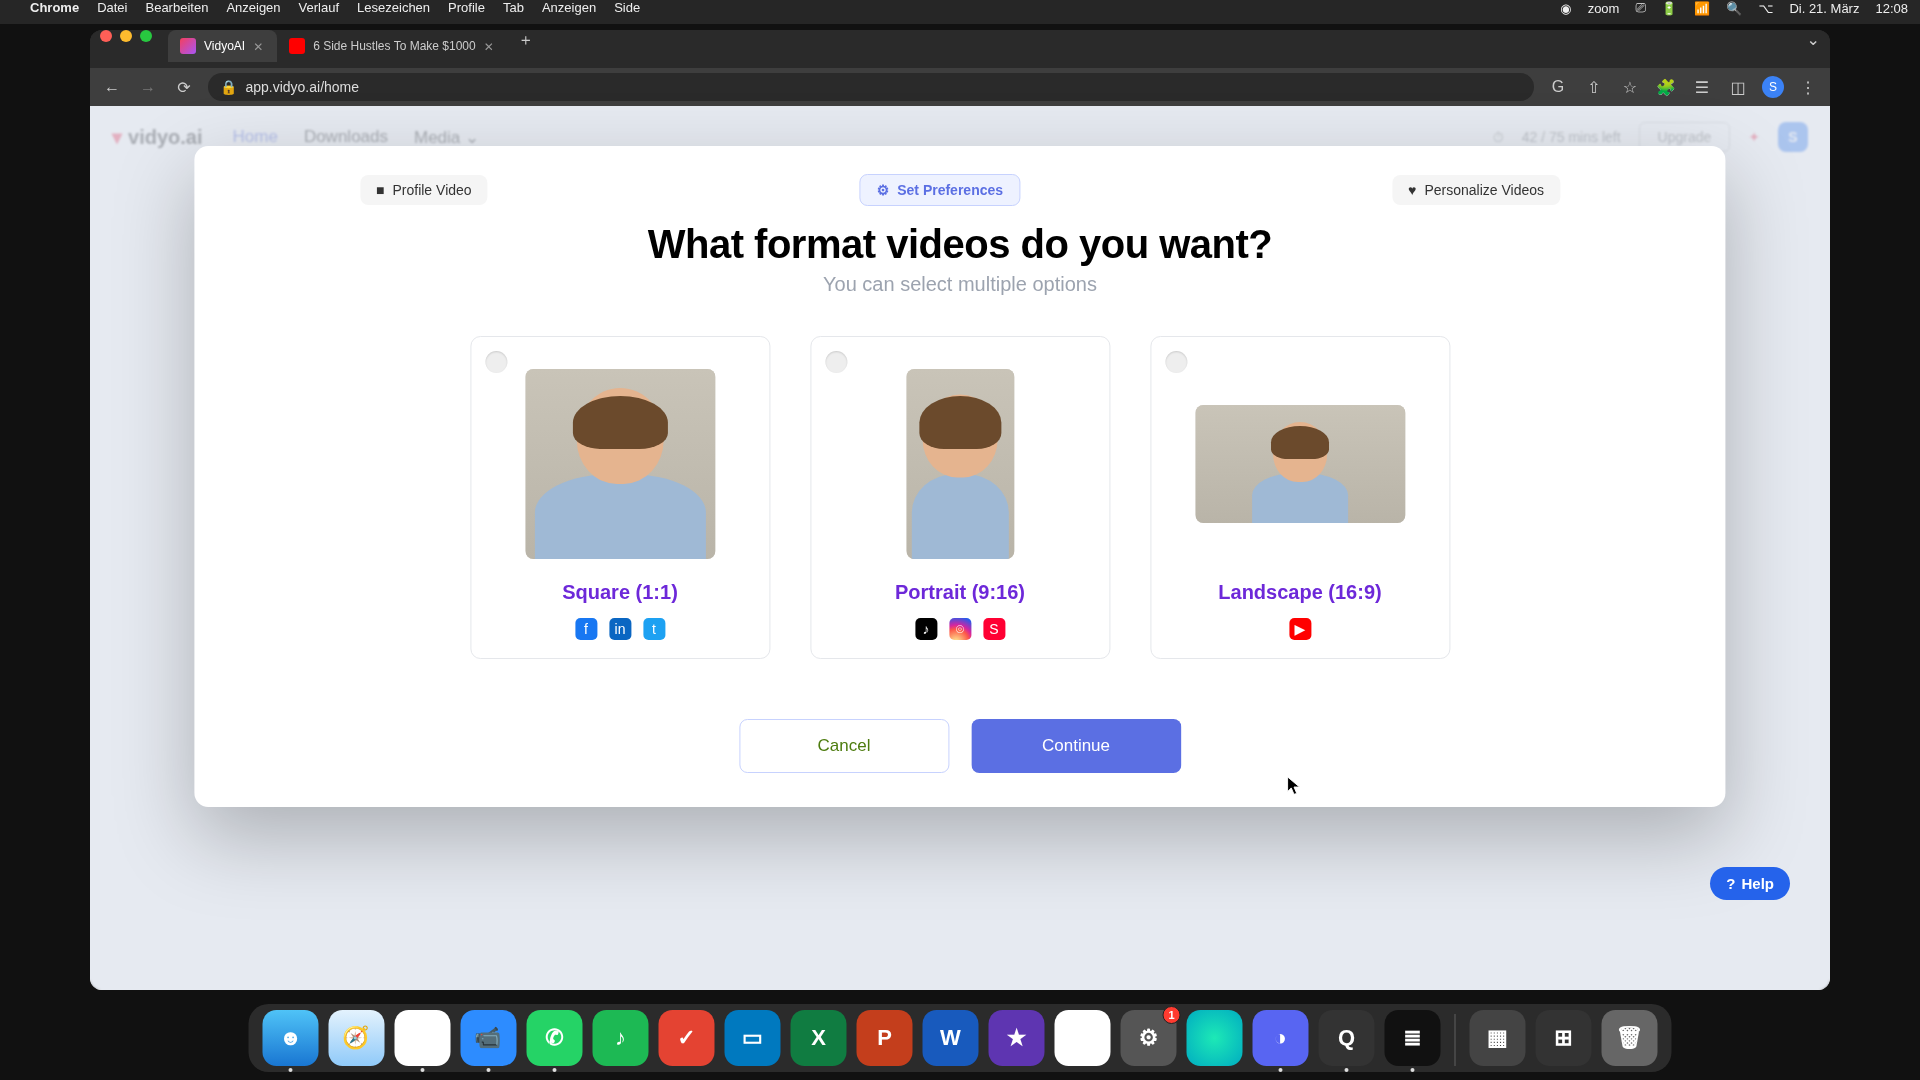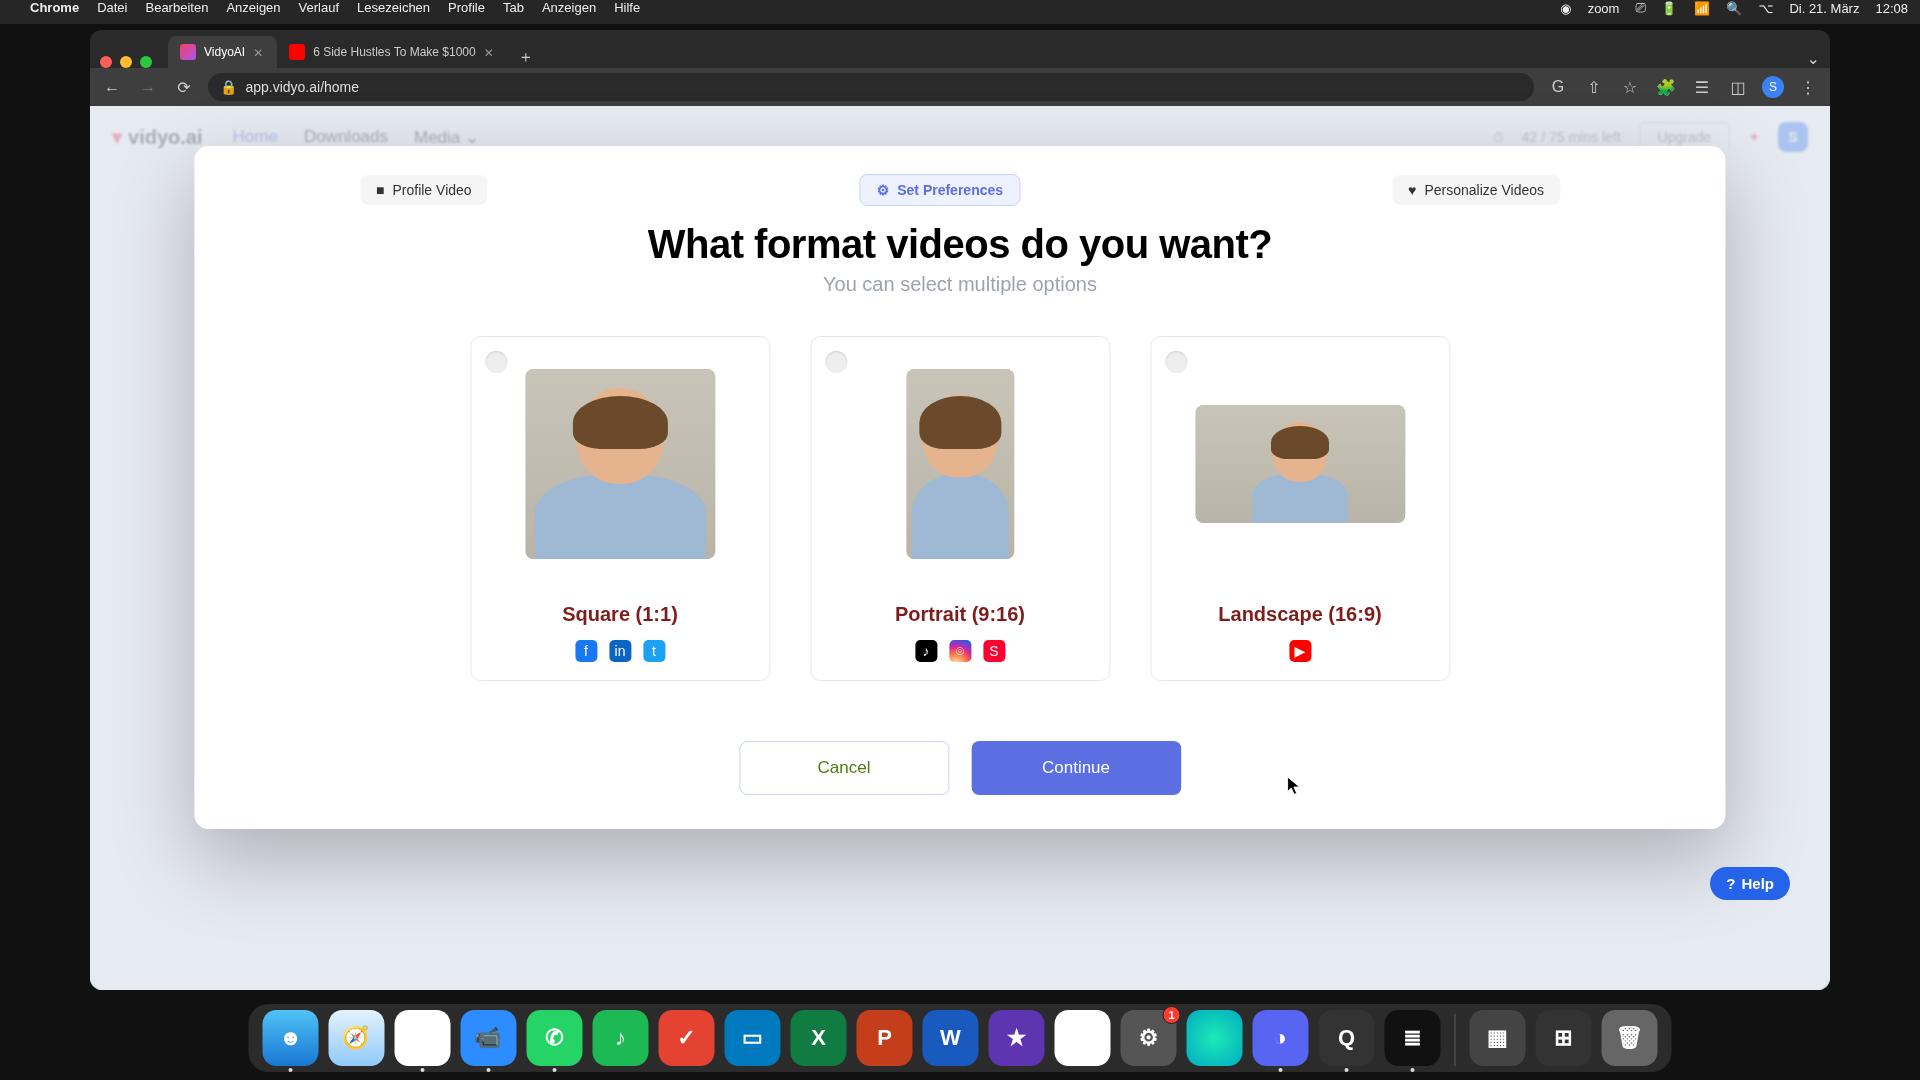--- a/index.html
+++ b/index.html
@@ -53,21 +53,21 @@
     background: #333;
     border-radius: 12px;
     overflow: hidden;
     display:flex;
     flex-direction:column;
   }
   .tabstrip {
     height: var(--tabstrip-h);
     background: #2a2a2a;
     display:flex;
-    align-items:flex-end;
+    align-items:flex-start;
     padding: 0 10px;
     gap: 0;
   }
   .traffic { display:flex; gap:8px; margin-right: 16px; }
   .traffic-dot { width:12px; height:12px; border-radius:50%; }
   .tab {
     display:flex;
     align-items:center;
     height: 32px;
     padding: 0 12px;
@@ -224,21 +224,21 @@
   .person { width:100%; height:100%; position:relative; background:linear-gradient(180deg,#c9c4b8 0%, #b9b4a8 100%); }
   .person .head { position:absolute; left:50%; top:35%; transform:translate(-50%,-50%); width:46%; aspect-ratio:1/1.1; background:#e5b48f; border-radius:50% 50% 46% 46%; }
   .person .hair { position:absolute; left:50%; top:14%; transform:translateX(-50%); width:50%; height:28%; background:#6b4a2c; border-radius:50% 50% 30% 30%; }
   .person .body { position:absolute; left:50%; bottom:0; transform:translateX(-50%); width:90%; height:45%; background:#9fb9d5; border-radius:45% 45% 0 0; }
   .thumb.portrait .person .head { width:70%; }
   .thumb.portrait .person .hair { width:76%; }
   .thumb.landscape .person .head { width:26%; top:40%; }
   .thumb.landscape .person .hair { width:28%; top:18%; }
   .thumb.landscape .person .body { width:46%; height:42%; }
 
-  .card-title { margin-top: 44px; font-size:20px; font-weight:700; color:#7f1d1d; }
+  .card-title { margin-top: 22px; font-size:20px; font-weight:700; color:#6d28d9; }
   .socials { display:flex; gap:12px; margin-top:14px; }
   .social { width:22px; height:22px; display:flex; align-items:center; justify-content:center; border-radius:5px; color:#fff; font-size:14px; }
   .fb { background:#1877f2; }
   .li { background:#0a66c2; }
   .tw { background:#1da1f2; }
   .tt { background:#000; }
   .ig { background: radial-gradient(circle at 30% 110%,#fdf497 0%,#fd5949 45%,#d6249f 60%,#285AEB 90%); }
   .shorts { background:#ff0033; }
   .yt { background:#ff0000; }
 
@@ -322,21 +322,21 @@
       <span class="apple-logo"></span>
       <span class="menubar-item bold">Chrome</span>
       <span class="menubar-item">Datei</span>
       <span class="menubar-item">Bearbeiten</span>
       <span class="menubar-item">Anzeigen</span>
       <span class="menubar-item">Verlauf</span>
       <span class="menubar-item">Lesezeichen</span>
       <span class="menubar-item">Profile</span>
       <span class="menubar-item">Tab</span>
       <span class="menubar-item">Anzeigen</span>
-      <span class="menubar-item">Hilfe</span>
+      <span class="menubar-item">Side</span>
     </div>
     <div class="right">
       <span>◉</span>
       <span>zoom</span>
       <span>⎚</span>
       <span>🔋</span>
       <span>📶</span>
       <span>🔍</span>
       <span>⌥</span>
       <span>Di. 21. März</span>

